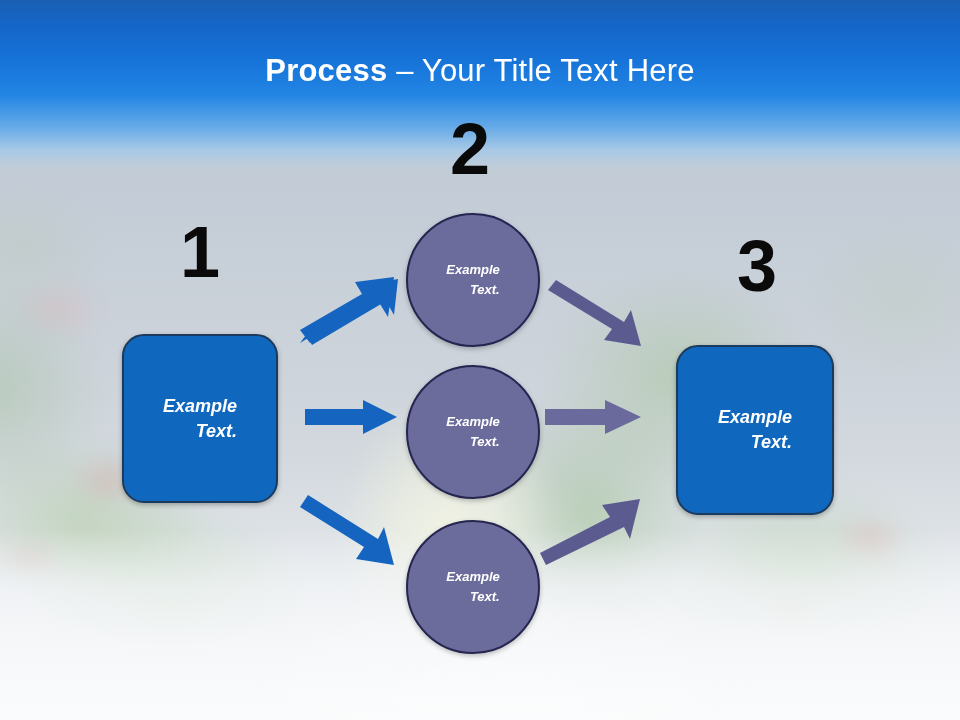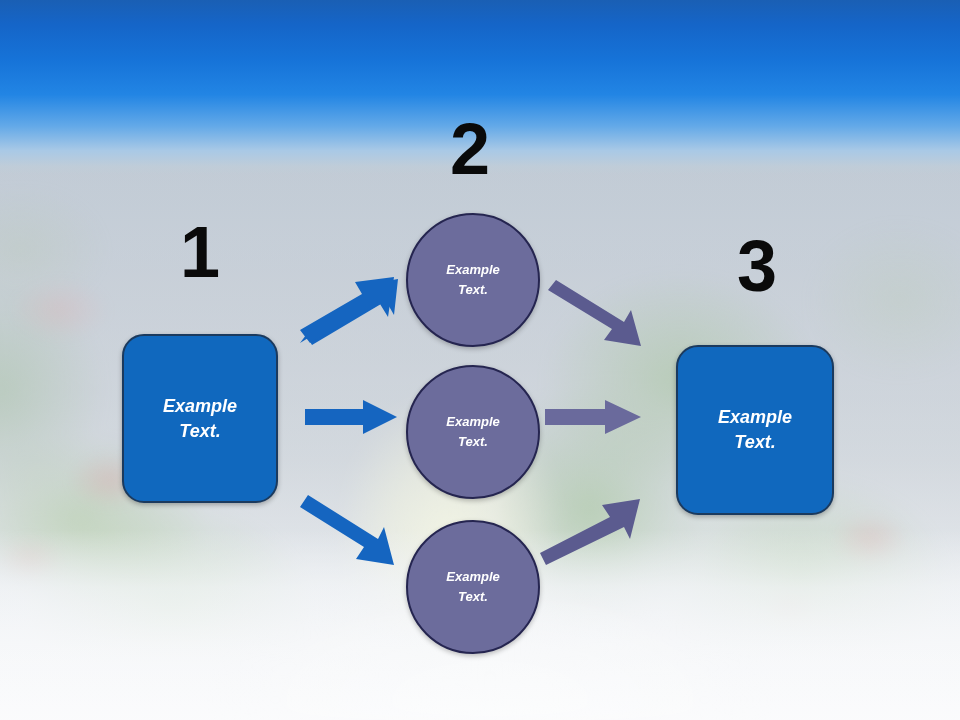--- a/index.html
+++ b/index.html
@@ -224,39 +224,40 @@
 
   
   .arrow-svg { position: absolute; overflow: visible; }
   #arr-a { left: 300px; top: 275px; }
   #arr-b { left: 305px; top: 400px; }
   #arr-c { left: 300px; top: 495px; }
   #arr-d { left: 548px; top: 280px; }
   #arr-e { left: 545px; top: 400px; }
   #arr-f { left: 540px; top: 495px; }
 
-  .txt-line { display: block; }
+  .txt-line { display: block; text-align: right; }
 </style>
 </head>
 <body>
 
 <div id="slide">
 
   <div class="bg-base"></div>
   <div class="bg-foliage-left"></div>
   <div class="bg-foliage-right"></div>
   <div class="bg-warm-left"></div>
   <div class="bg-warm-right"></div>
   <div class="bg-glow"></div>
   <div class="bg-road"></div>
   <div class="bg-road-edge"></div>
   <div class="bg-haze"></div>
 
   <div class="sky-band"></div>
 
+  <div class="slide-title" style="color: rgb(255, 255, 255);"><span class="t-bold">Process</span><span class="t-reg"> – </span><span class="t-reg">Your Title Text Here</span></div>
 
   <div class="step-num" id="num1" style="color: rgb(10, 10, 10);">1</div>
   <div class="step-num" id="num2" style="color: rgb(10, 10, 10);">2</div>
   <div class="step-num" id="num3" style="color: rgb(10, 10, 10);">3</div>
 
   <svg class="arrow-svg" id="arr-a" width="96" height="72" viewBox="0 0 96 72">
     <polygon points="4,60 10,70 84,26 92,40 96,4 62,10 70,24 -2,68" transform="translate(2,0)" fill="#1565C0"></polygon>
     <polygon points="0,55 62,19 55,7 94,2 88,42 80,29 10,68" fill="#1565C0"></polygon>
   </svg>
 

